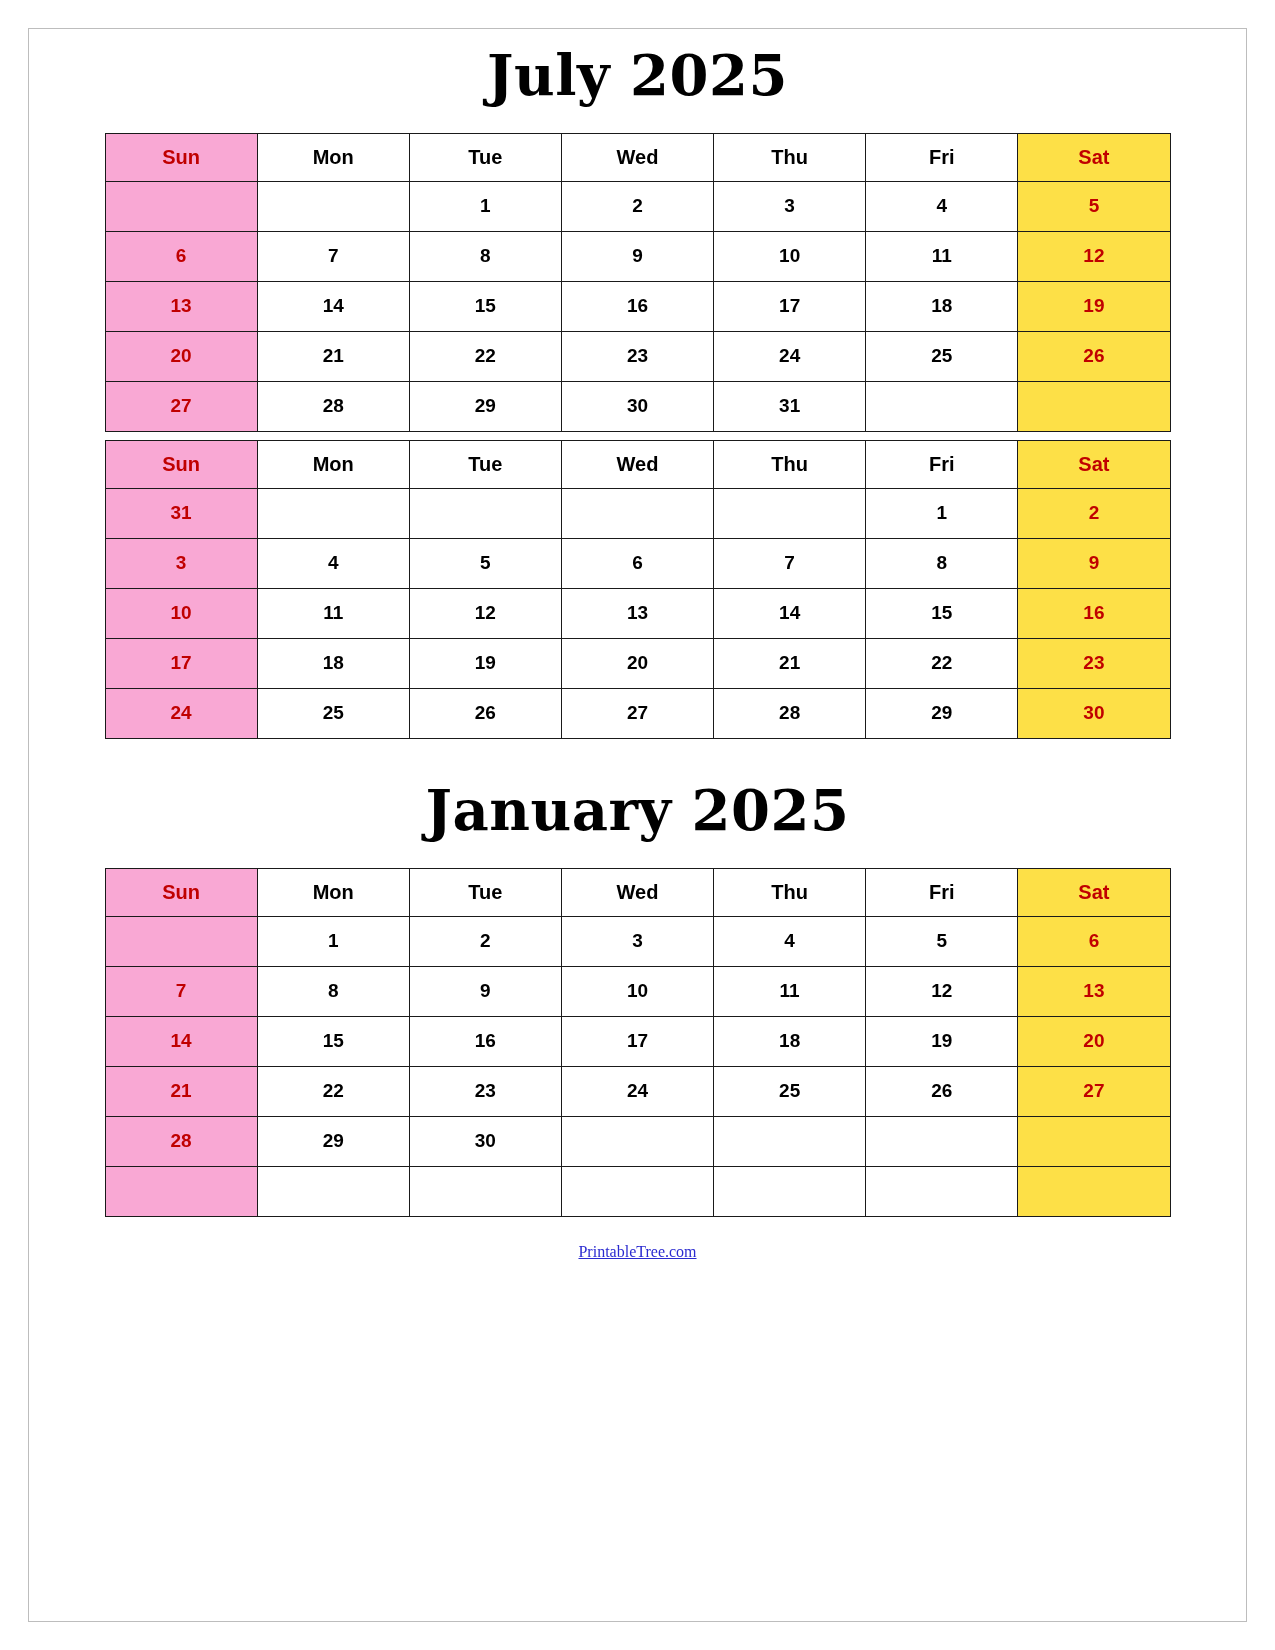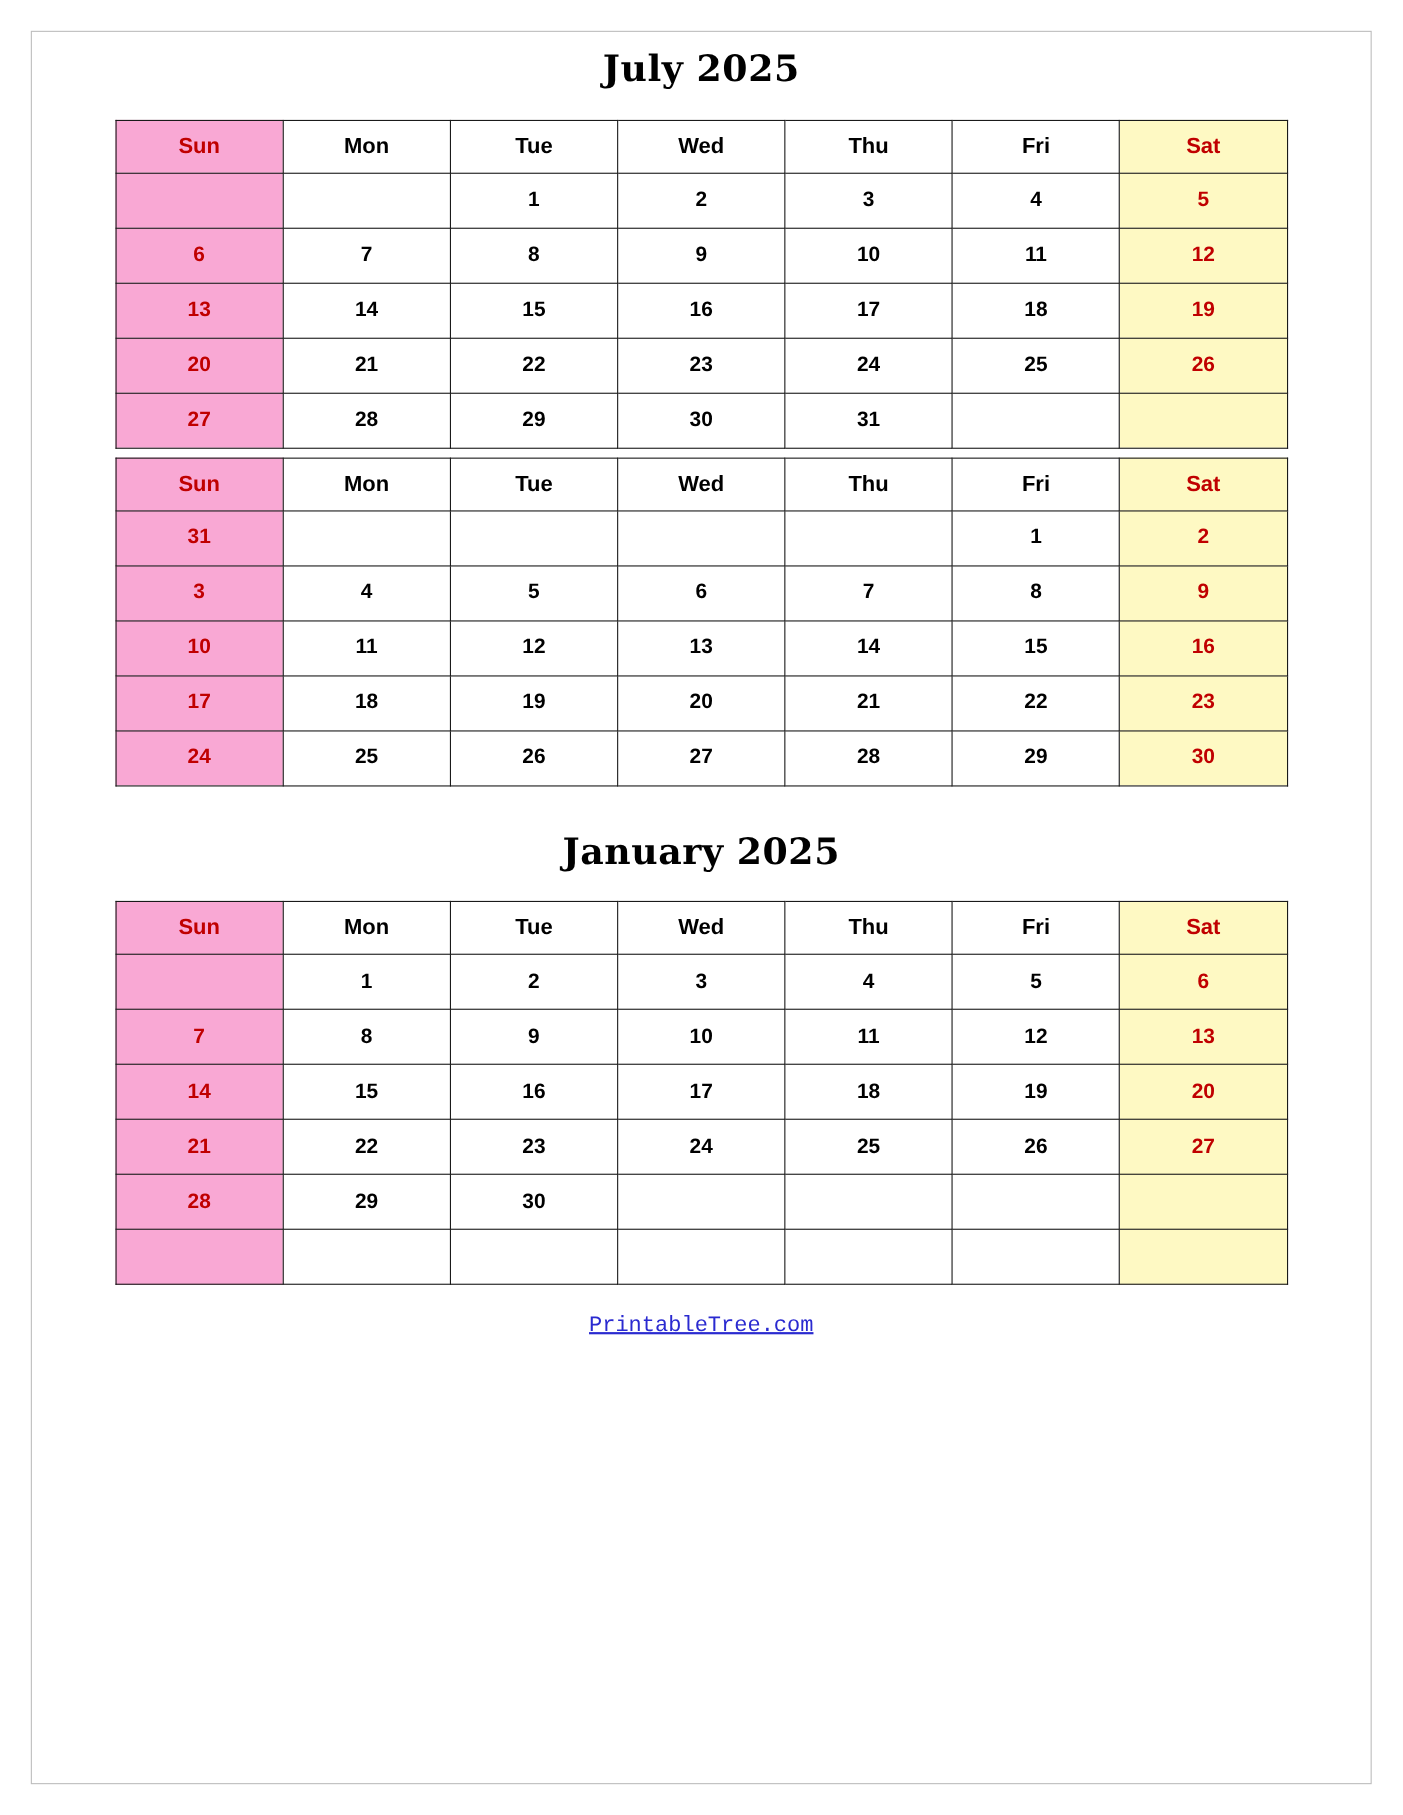--- a/index.html
+++ b/index.html
@@ -35,21 +35,21 @@
     margin: 0 auto;
     padding-top: 18px;
   }
   .month-block {
     margin-bottom: 8px;
   }
   .month-title {
     text-align: center;
     font-family: "DejaVu Serif", serif;
     font-weight: bold;
-    font-size: 33px;
+    font-size: 56px;
     letter-spacing: 0.5px;
     margin: 0 0 28px 0;
     line-height: 1.05;
   }
   .month-title.second { margin-top: 42px; }
 
   table.cal {
     border-collapse: collapse;
     width: 1066px;
     margin: 0 auto;
@@ -67,31 +67,31 @@
   }
   table.cal td.dow {
     height: 47px;
     font-size: 20px;
   }
   table.cal td.weekend {
     background: #f9a8d4;
     color: #c00000;
   }
   table.cal td.weekend-sat {
-    background: #fef9c3;
+    background: #fde047;
     color: #c00000;
   }
   .footer {
     text-align: center;
     margin-top: 26px;
   }
   .footer a {
     color: #2a2ad0;
-    font-size: 20px;
-    font-family: Liberation Mono, monospace;
+    font-size: 16px;
+    font-family: Liberation Serif, serif;
     text-decoration: underline;
   }
 </style>
 </head>
 <body>
 
 <div class="page">
   <div class="page-border"></div>
   <div class="content">
 

